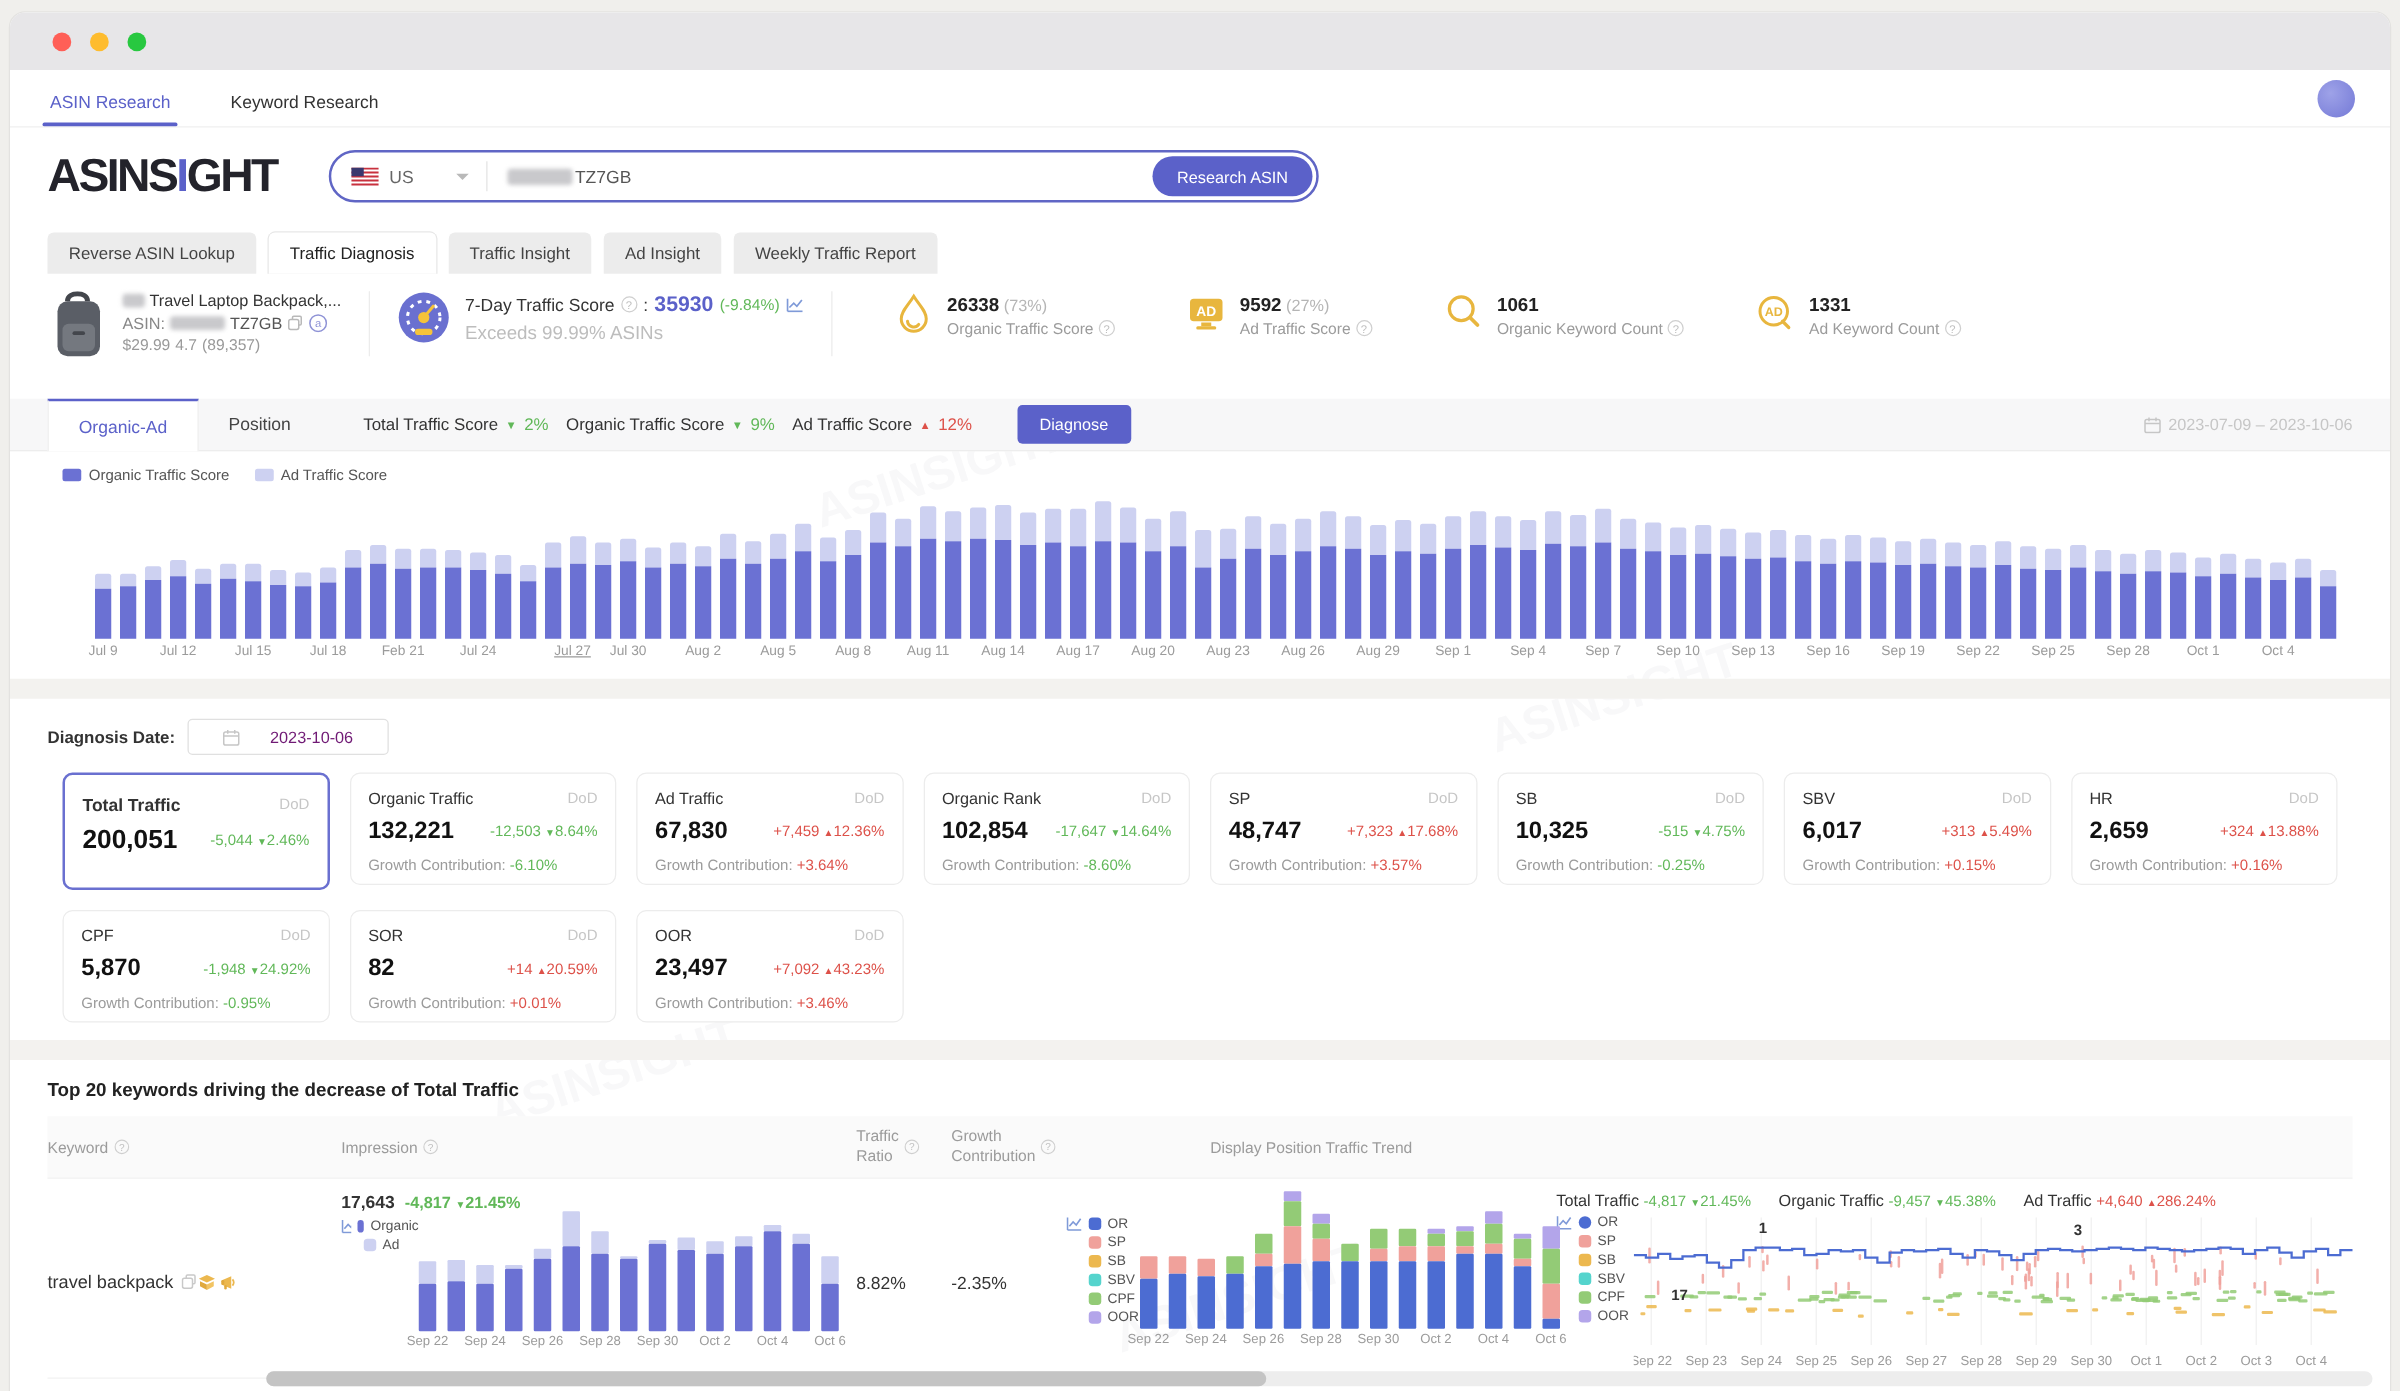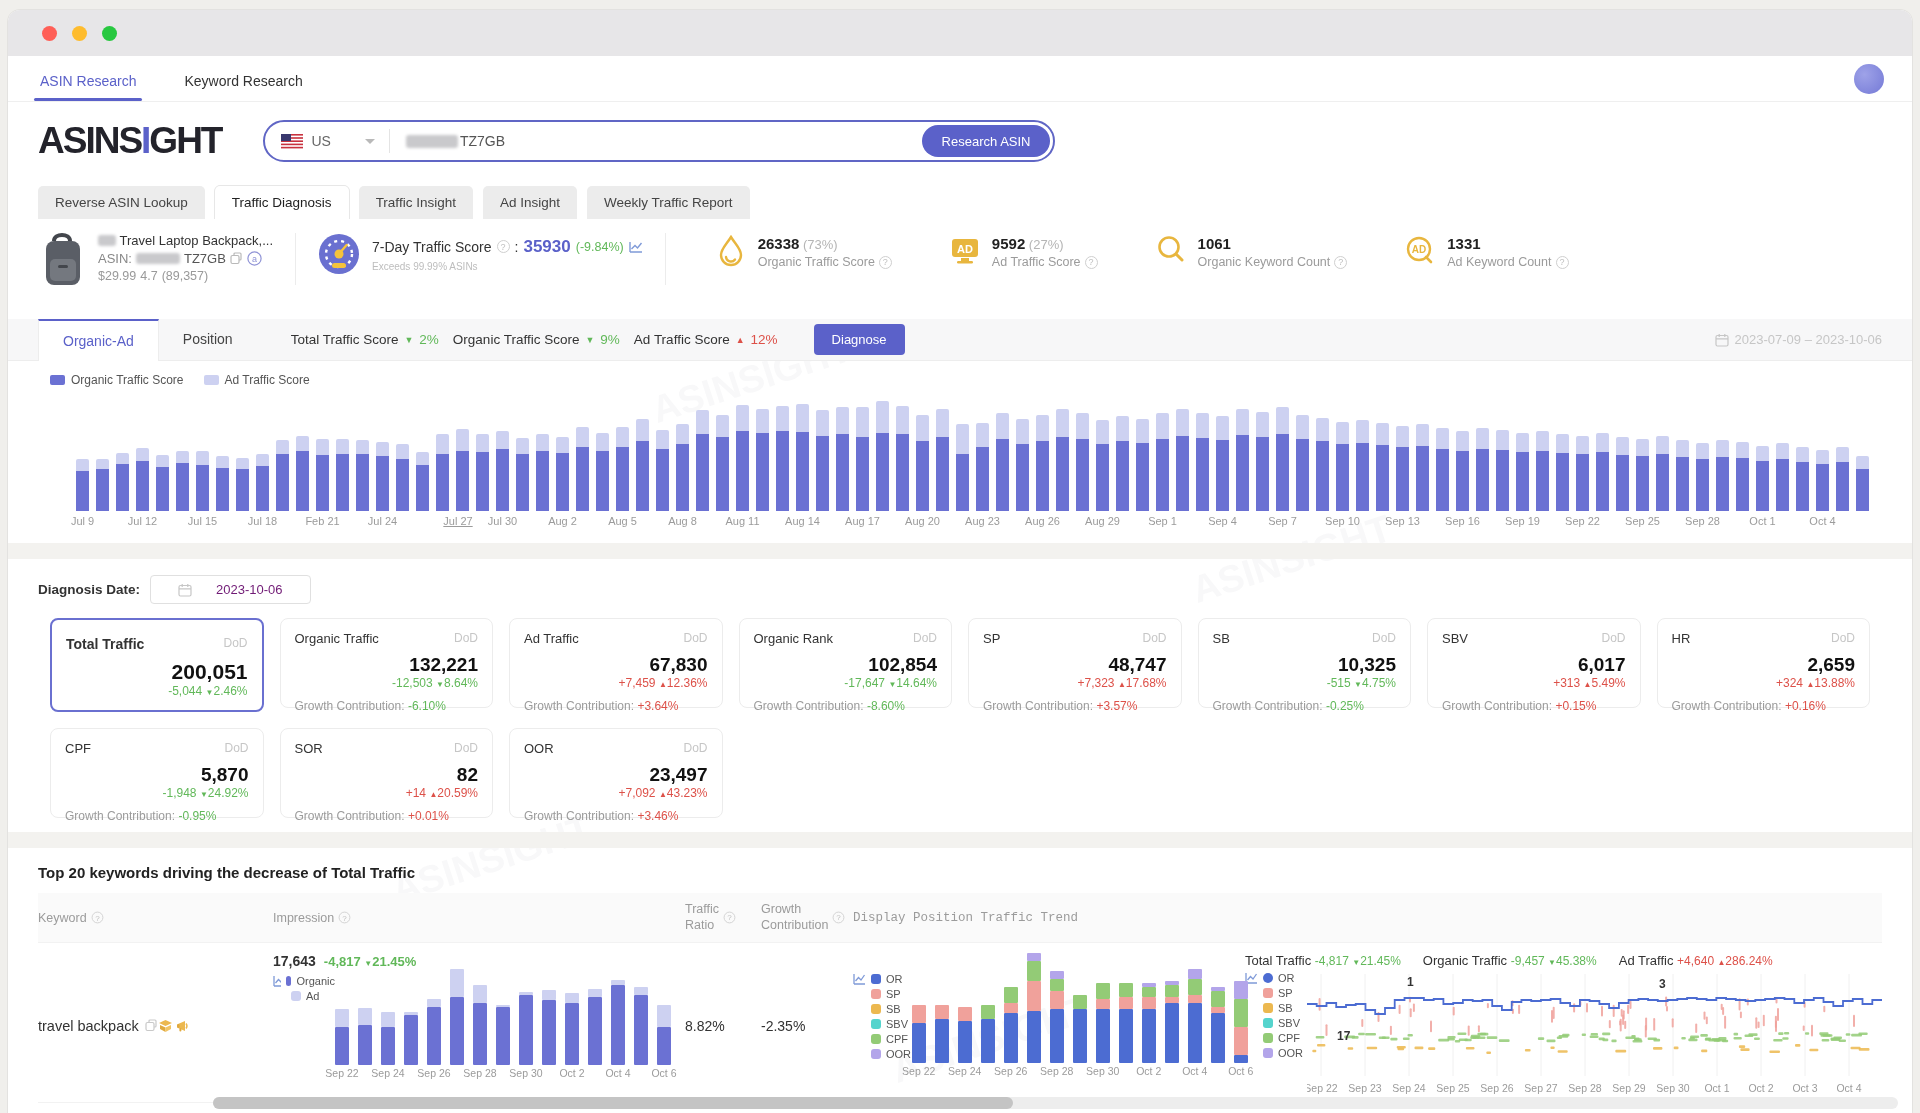--- a/index.html
+++ b/index.html
@@ -33,21 +33,21 @@
   .prod-row { display:flex; align-items:flex-start; margin-top:14px; height:72px; }
   .prod-img { width:48px; height:56px; flex:0 0 auto; }
   .prod-info { margin-left:12px; width:175px; }
   .prod-line { font-size:13px; color:#333; white-space:nowrap; display:flex; align-items:center; gap:4px; }
   .prod-sub { font-size:12.5px; color:#999; margin-top:3px; display:flex; align-items:center; gap:4px; }
   .vdiv { width:1px; height:52px; background:#ececec; margin:0 22px; }
   .score-block { display:flex; align-items:center; gap:12px; }
   .score-text .line1 { font-size:14px; color:#333; display:flex; align-items:center; gap:5px; }
   .score-text .big { font-size:17px; font-weight:bold; color:#5b61c9; }
   .score-text .pct-g { font-size:12.5px; color:#61b859; }
-  .score-text .sub { font-size:10px; color:#bdbdbd; margin-top:4px; }
+  .score-text .sub { font-size:15px; color:#bdbdbd; margin-top:4px; }
   .metric-item { display:flex; align-items:center; gap:10px; margin-left:26px; }
   .metric-text .v { font-size:15px; font-weight:bold; color:#222; }
   .metric-text .share { font-size:13px; color:#b5b5b5; font-weight:normal; }
   .metric-text .l { font-size:12.5px; color:#9b9b9b; margin-top:3px; display:flex; align-items:center; gap:4px; }
   .qicon { display:inline-flex; width:13px; height:13px; border:1px solid #cfcfcf; border-radius:50%; color:#bfbfbf; font-size:9px; align-items:center; justify-content:center; }
   
   .panel-strip { margin:14px -30px 0; background:#f7f7f8; border-bottom:1px solid #ededed; height:42px; display:flex; align-items:center; padding:0 30px; }
   .panel-tab { height:42px; line-height:40px; padding:0 24px; font-size:14px; color:#444; cursor:pointer; }
   .panel-tab.active { background:#fff; color:#5b61c9; border-top:2px solid #5b61c9; border-left:1px solid #ededed; border-right:1px solid #ededed; }
   .sum-row { display:flex; align-items:center; margin-left:34px; gap:6px; font-size:13.5px; color:#333; }
@@ -71,21 +71,21 @@
   .band { height:16px; background:#f3f2ef; margin:14px -30px 0; }
   
   .diag-row { display:flex; align-items:center; margin-top:16px; gap:10px; }
   .diag-label { font-size:13.5px; font-weight:bold; color:#333; }
   .diag-date { display:flex; align-items:center; gap:24px; border:1px solid #e0e0e0; border-radius:4px; padding:6px 27px; font-size:13px; color:#701a75; cursor:pointer; }
   .cards-grid { display:grid; grid-template-columns:repeat(8,1fr); gap:16px; margin:14px 12px 0 12px; }
   .card { background:#fff; border:1px solid #ececec; border-radius:8px; padding:12px 14px; height:90px; cursor:pointer; }
   .card.selected { border:2px solid #6a70d0; height:94px; padding-top:16px; }
   .card-head { display:flex; justify-content:space-between; font-size:13px; color:#333; }
   .card-head .dod { color:#c6c6c6; font-size:12px; }
-  .card-val { display:flex; justify-content:space-between; align-items:flex-end; margin-top:8px;flex-direction:column; }
+  .card-val { display:flex; justify-content:space-between; align-items:center; margin-top:8px; }
   .card-val .v { font-size:19px; font-weight:bold; color:#111; }
   .card.selected .v { font-size:21px; }
   .chg { font-size:12px; white-space:nowrap; }
   .chg .tri { font-size:8px; }
   .chg.down { color:#61b859; } .chg.up { color:#dd5149; }
   .card-gc { font-size:12px; color:#9b9b9b; margin-top:9px; white-space:nowrap; }
   
   .kw-title { font-size:15px; font-weight:bold; color:#222; margin-top:16px; }
   .kw-grid { display:grid; grid-template-columns:235px 412px 76px 92px 392px 653px; }
   .kw-header { margin-top:12px; background:#fafafa; border-bottom:1px solid #f2f2f2; padding:9px 0; color:#9b9b9b; font-size:12.5px; }
@@ -860,21 +860,21 @@
           <span class="qicon" style="transform: scale(0.9);">?</span>
         </div>
         <div class="hdr-2line">
           <span>Traffic<br>Ratio</span>
           <span class="qicon" style="transform: scale(0.9);">?</span>
         </div>
         <div class="hdr-2line">
           <span>Growth<br>Contribution</span>
           <span class="qicon" style="transform: scale(0.9);">?</span>
         </div>
-        <div style=" font-family: Liberation Mono, monospace;">
+        <div style="justify-content: center;">
           <span>Display Position Traffic Trend</span>
         </div>
       </div>
     <div id="kw-rows">
         <div class="kw-grid kw-row">
           <div class="kw-cell-keyword">
             <span>travel backpack</span>
             <span style="display: inline-flex; align-items: center;">
               <svg width="13" height="13" viewBox="0 0 13 13">
                 <rect x="1" y="3.5" width="8" height="8" rx="1.5" fill="none" stroke="#c9c9c9" stroke-width="1.2"></rect>

